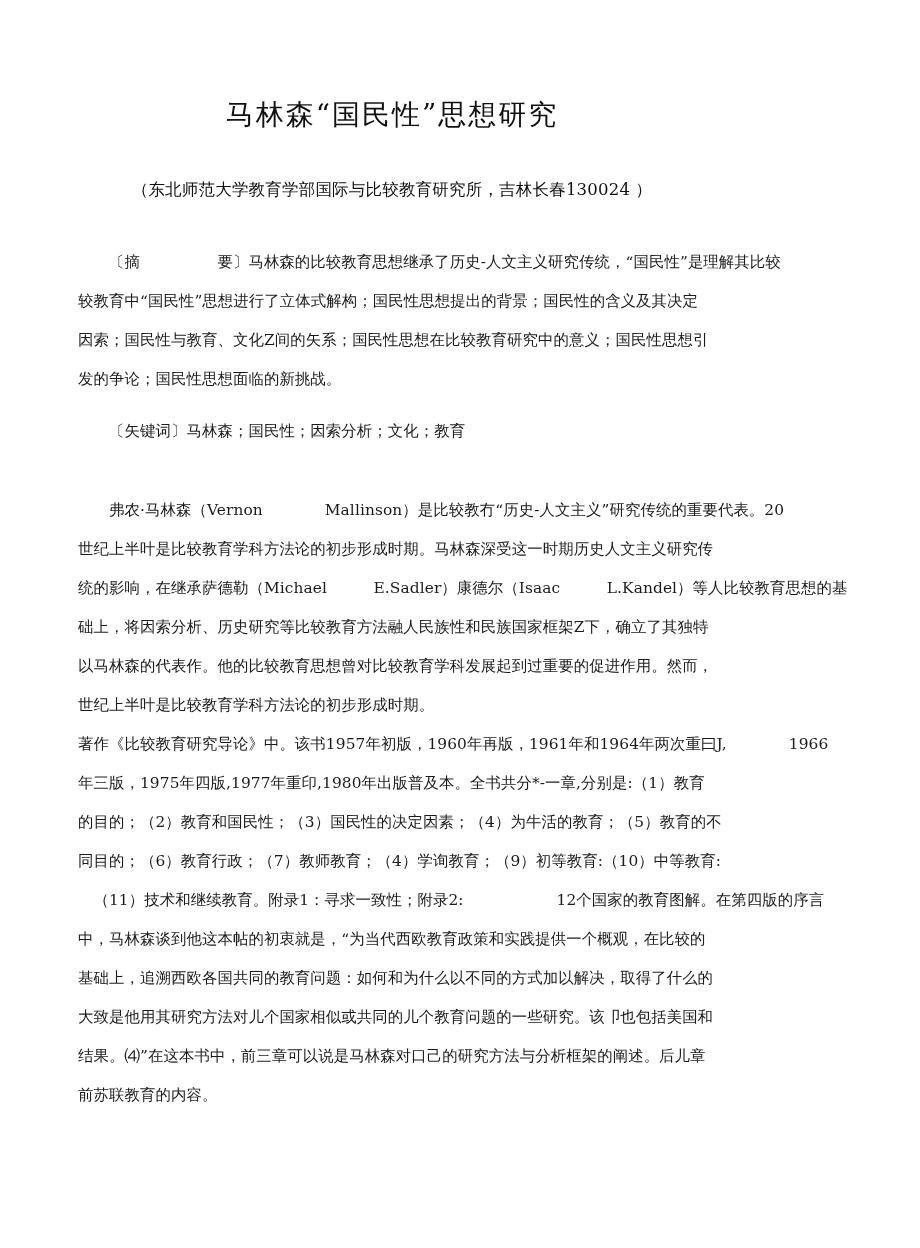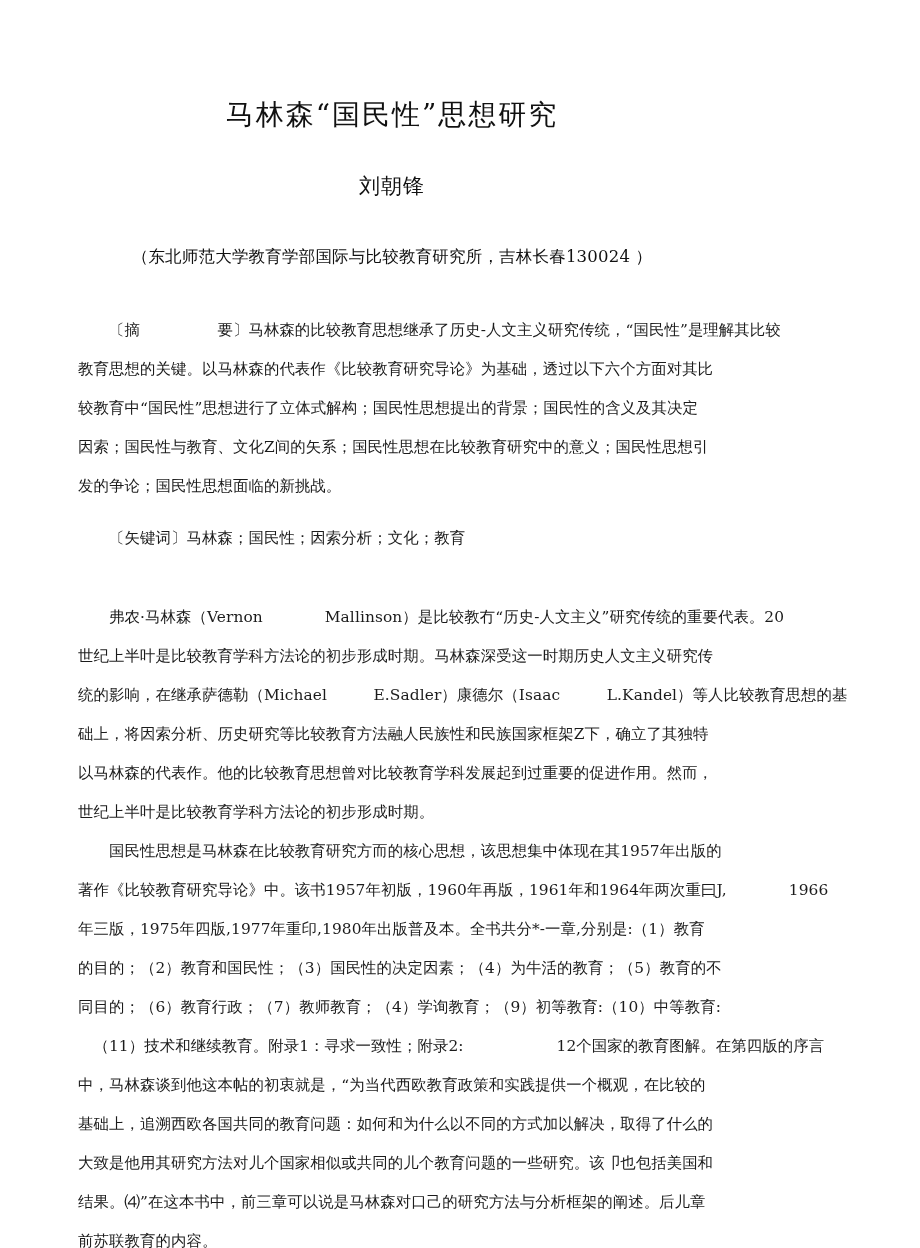--- a/index.html
+++ b/index.html
@@ -84,29 +84,27 @@
     margin-top: 0;
   }
 </style>
 </head>
 <body>
 
 <div class="page">
 
   <h1 class="doc-title">马林森“国民性”思想研究</h1>
 
-  <div class="doc-author">刘朝锋</div>
 
   <div class="doc-affiliation">（东北师范大学教育学部国际与比较教育研究所，吉林长春130024 ）</div>
 
   <div class="body-region">
 
     <div class="abstract-block">
       <div class="line">　　〔摘　　　　　要〕马林森的比较教育思想继承了历史-人文主义研究传统，“国民性”是理解其比较</div>
-      <div class="line">教育思想的关键。以马林森的代表作《比较教育研究导论》为基础，透过以下六个方面对其比</div>
       <div class="line">较教育中“国民性”思想进行了立体式解构；国民性思想提出的背景；国民性的含义及其决定</div>
       <div class="line">因索；国民性与教育、文化Z间的矢系；国民性思想在比较教育研究中的意义；国民性思想引</div>
       <div class="line">发的争论；国民性思想面临的新挑战。</div>
     </div>
 
     <div class="keywords-block">
       <div class="line">　　〔矢键词〕马林森；国民性；因索分析；文化；教育</div>
     </div>
 
     <div class="spacer-gap"></div>
@@ -114,21 +112,20 @@
     <div class="para-block">
       <div class="line">　　弗农·马林森（Vernon　　　　Mallinson）是比较教冇“历史-人文主义”研究传统的重要代表。20</div>
       <div class="line">世纪上半叶是比较教育学科方法论的初步形成时期。马林森深受这一时期历史人文主义研究传</div>
       <div class="line">统的影响，在继承萨德勒（Michael　　　E.Sadler）康德尔（Isaac　　　L.Kandel）等人比较教育思想的基</div>
       <div class="line">础上，将因索分析、历史研究等比较教育方法融人民族性和民族国家框架Z下，确立了其独特</div>
       <div class="line">以马林森的代表作。他的比较教育思想曾对比较教育学科发展起到过重要的促进作用。然而，</div>
       <div class="line">世纪上半叶是比较教育学科方法论的初步形成时期。</div>
     </div>
 
     <div class="para-block">
-      <div class="line">　　国民性思想是马林森在比较教育研究方而的核心思想，该思想集中体现在其1957年出版的</div>
       <div class="line">著作《比较教育研究导论》中。该书1957年初版，1960年再版，1961年和1964年两次重曰J,　　　　1966</div>
       <div class="line">年三版，1975年四版,1977年重印,1980年出版普及本。全书共分*-一章,分别是:（1）教育</div>
       <div class="line">的目的；（2）教育和国民性；（3）国民性的决定因素；（4）为牛活的教育；（5）教育的不</div>
       <div class="line">同目的；（6）教育行政；（7）教师教育；（4）学询教育；（9）初等教育:（10）中等教育:</div>
       <div class="line">　（11）技术和继续教育。附录1：寻求一致性；附录2:　　　　　　12个国家的教育图解。在第四版的序言</div>
       <div class="line">中，马林森谈到他这本帖的初衷就是，“为当代西欧教育政策和实践提供一个概观，在比较的</div>
       <div class="line">基础上，追溯西欧各国共同的教育问题：如何和为什么以不同的方式加以解决，取得了什么的</div>
       <div class="line">大致是他用其研究方法对儿个国家相似或共同的儿个教育问题的一些研究。该卩也包括美国和</div>
       <div class="line">结果。⑷”在这本书中，前三章可以说是马林森对口己的研究方法与分析框架的阐述。后儿章</div>
       <div class="line">前苏联教育的内容。</div>

